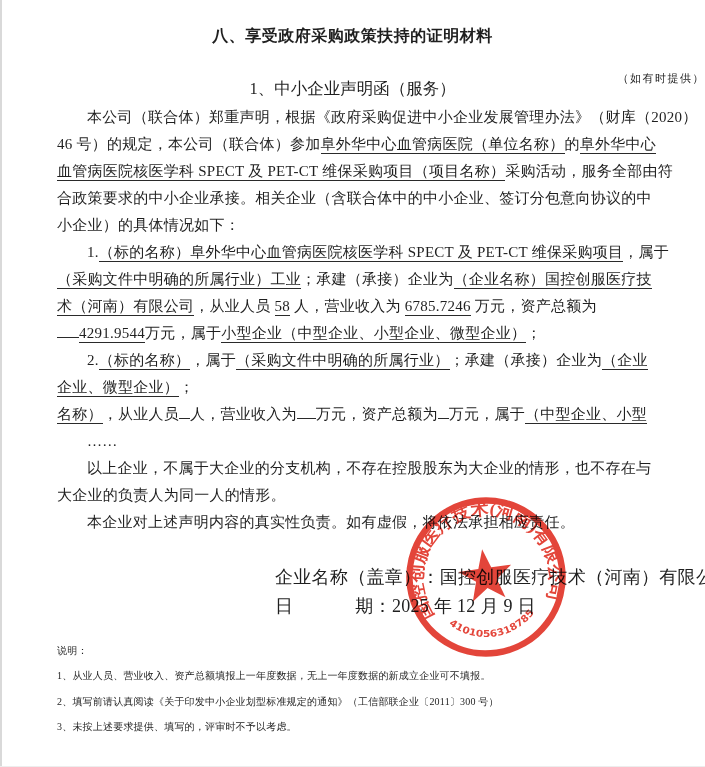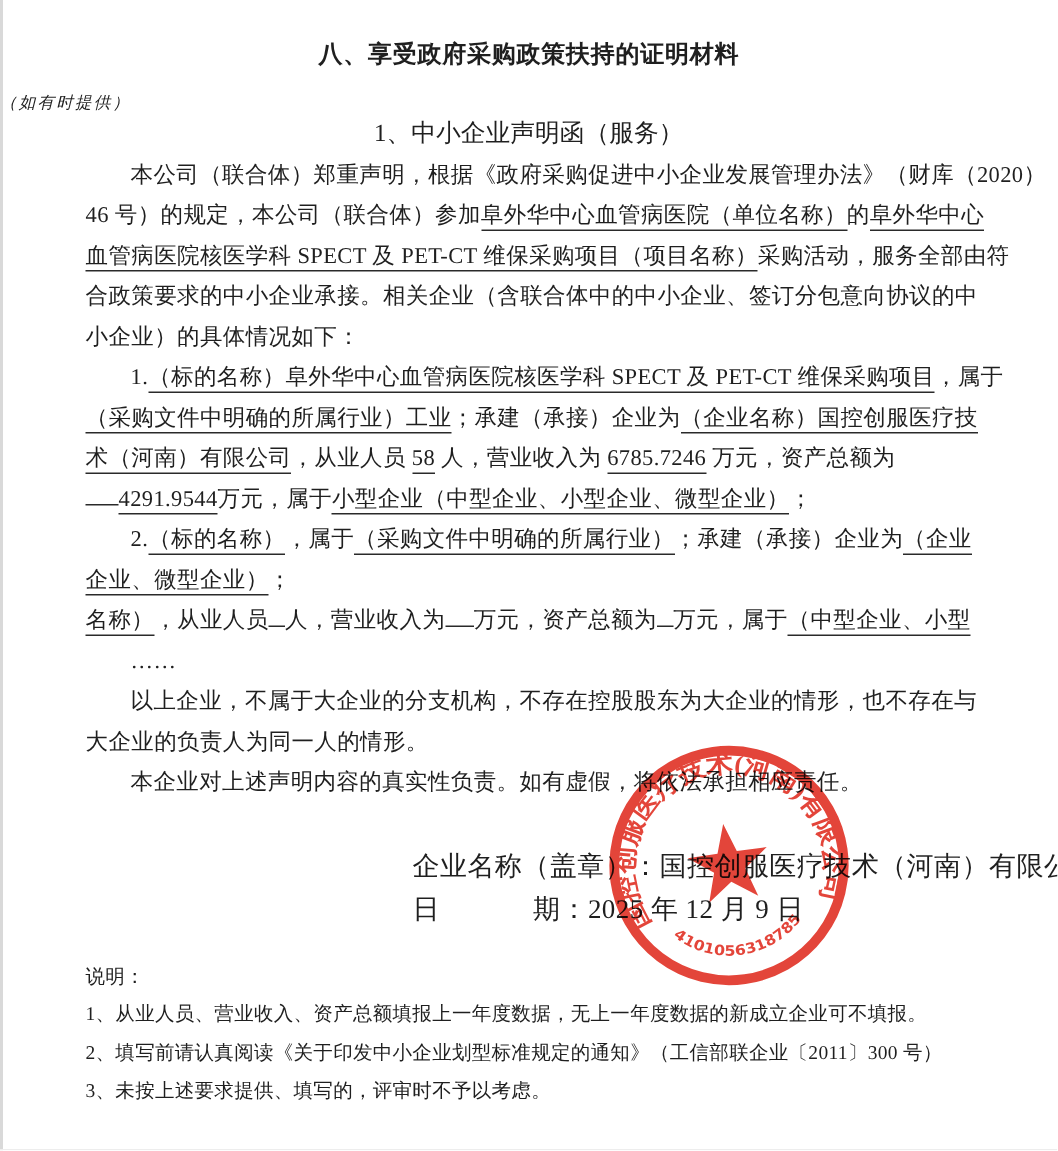--- a/index.html
+++ b/index.html
@@ -30,25 +30,24 @@
   .doc-title {
     position: absolute;
     top: 26px; left: 0; width: 100%;
     text-align: center;
     font-size: 16px;
     font-weight: bold;
     letter-spacing: 0.5px;
   }
   .doc-subtitle {
     position: absolute;
-    top: 61px; left: 0; width: 100%;
-    text-align: left;
+    top: 71px; left: 0; width: 100%;
+    text-align: right;
     font-size: 11px;
     letter-spacing: 1.5px;
-    font-style: italic;
   }
   .doc-heading {
     position: absolute;
     top: 78px; left: 0; width: 100%;
     text-align: center;
     font-size: 16.5px;
     font-weight: normal;
   }
   .body-text {
     position: absolute;
@@ -78,21 +77,21 @@
     top: 563px; left: 275px;
     font-size: 18px;
     letter-spacing: 0.3px;
   }
   .sig-line { height: 29px; line-height: 29px; white-space: nowrap; }
   .sig-ri { display: inline-block; }
   .sig-qi { display: inline-block; margin-left: 62px; }
   .notes {
     position: absolute;
     top: 638px; left: 57px; right: 48px;
-    font-size: 13px;
+    font-size: 10px;
     letter-spacing: 0.2px;
   }
   .note-line { height: 25.4px; line-height: 25.4px; white-space: nowrap; }
   .stamp {
     position: absolute;
     left: 400px; top: 491px;
     width: 172px; height: 172px;
     transform: rotate(-8deg);
     opacity: 0.88;
     mix-blend-mode: multiply;

